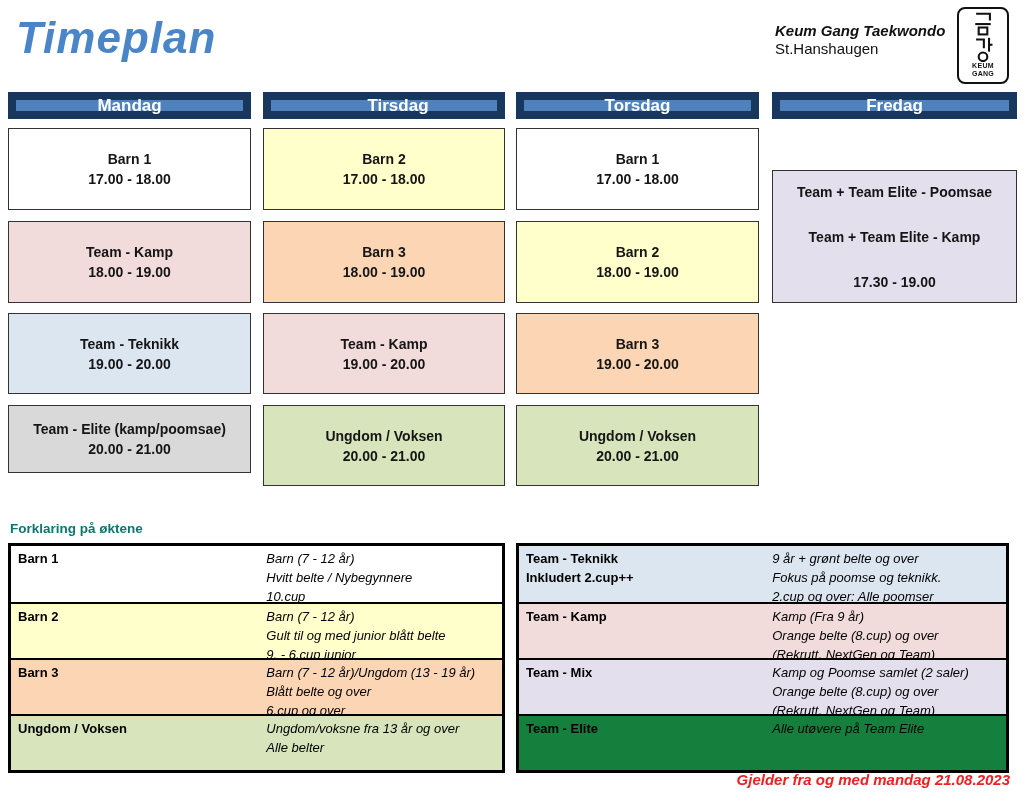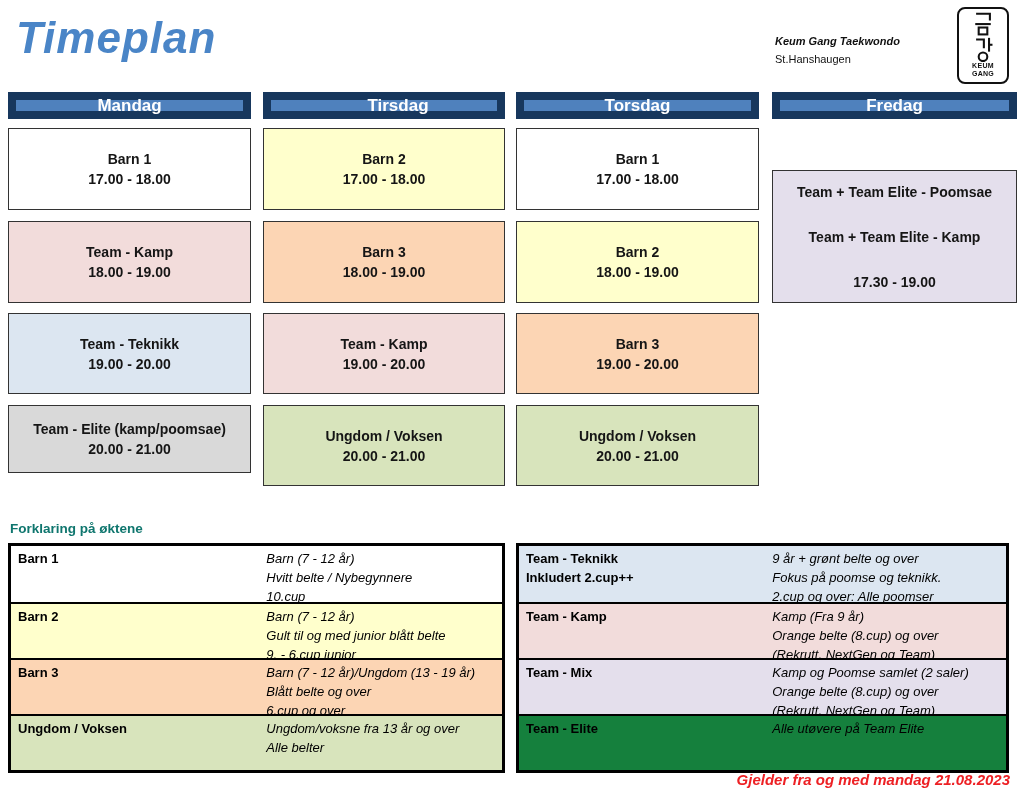--- a/index.html
+++ b/index.html
@@ -3,21 +3,21 @@
 <meta charset="utf-8">
 <style>
   * { margin: 0; padding: 0; box-sizing: border-box; }
   html, body { background: #ffffff; }
   body { font-family: "Liberation Sans", "DejaVu Sans", sans-serif; }
   .page { position: relative; width: 1024px; height: 799px; background: #fff; overflow: hidden; }
 
   .title { position: absolute; left: 16px; top: 14px; font-size: 44px; font-weight: bold;
            font-style: italic; color: #4A85C7; letter-spacing: 1px; line-height: 1.1; }
 
-  .club { position: absolute; left: 775px; top: 32px; font-size: 11px; color: #111; line-height: 18px; }
+  .club { position: absolute; left: 775px; top: 22px; font-size: 15px; color: #111; line-height: 18px; }
   .club-name { font-weight: bold; font-style: italic; }
 
   .logo { position: absolute; left: 957px; top: 7px; width: 52px; height: 77px;
           border: 2px solid #111; border-radius: 8px; background: #fff;
           display: flex; flex-direction: column; align-items: center; padding-top: 3px; }
   .logo svg { display: block; }
   .logo-caption { font-size: 7px; font-weight: bold; line-height: 8px; text-align: center;
                   letter-spacing: 0.3px; color: #111; }
 
   .day-header { position: absolute; top: 92px; height: 27px; background: #4F81BD;

